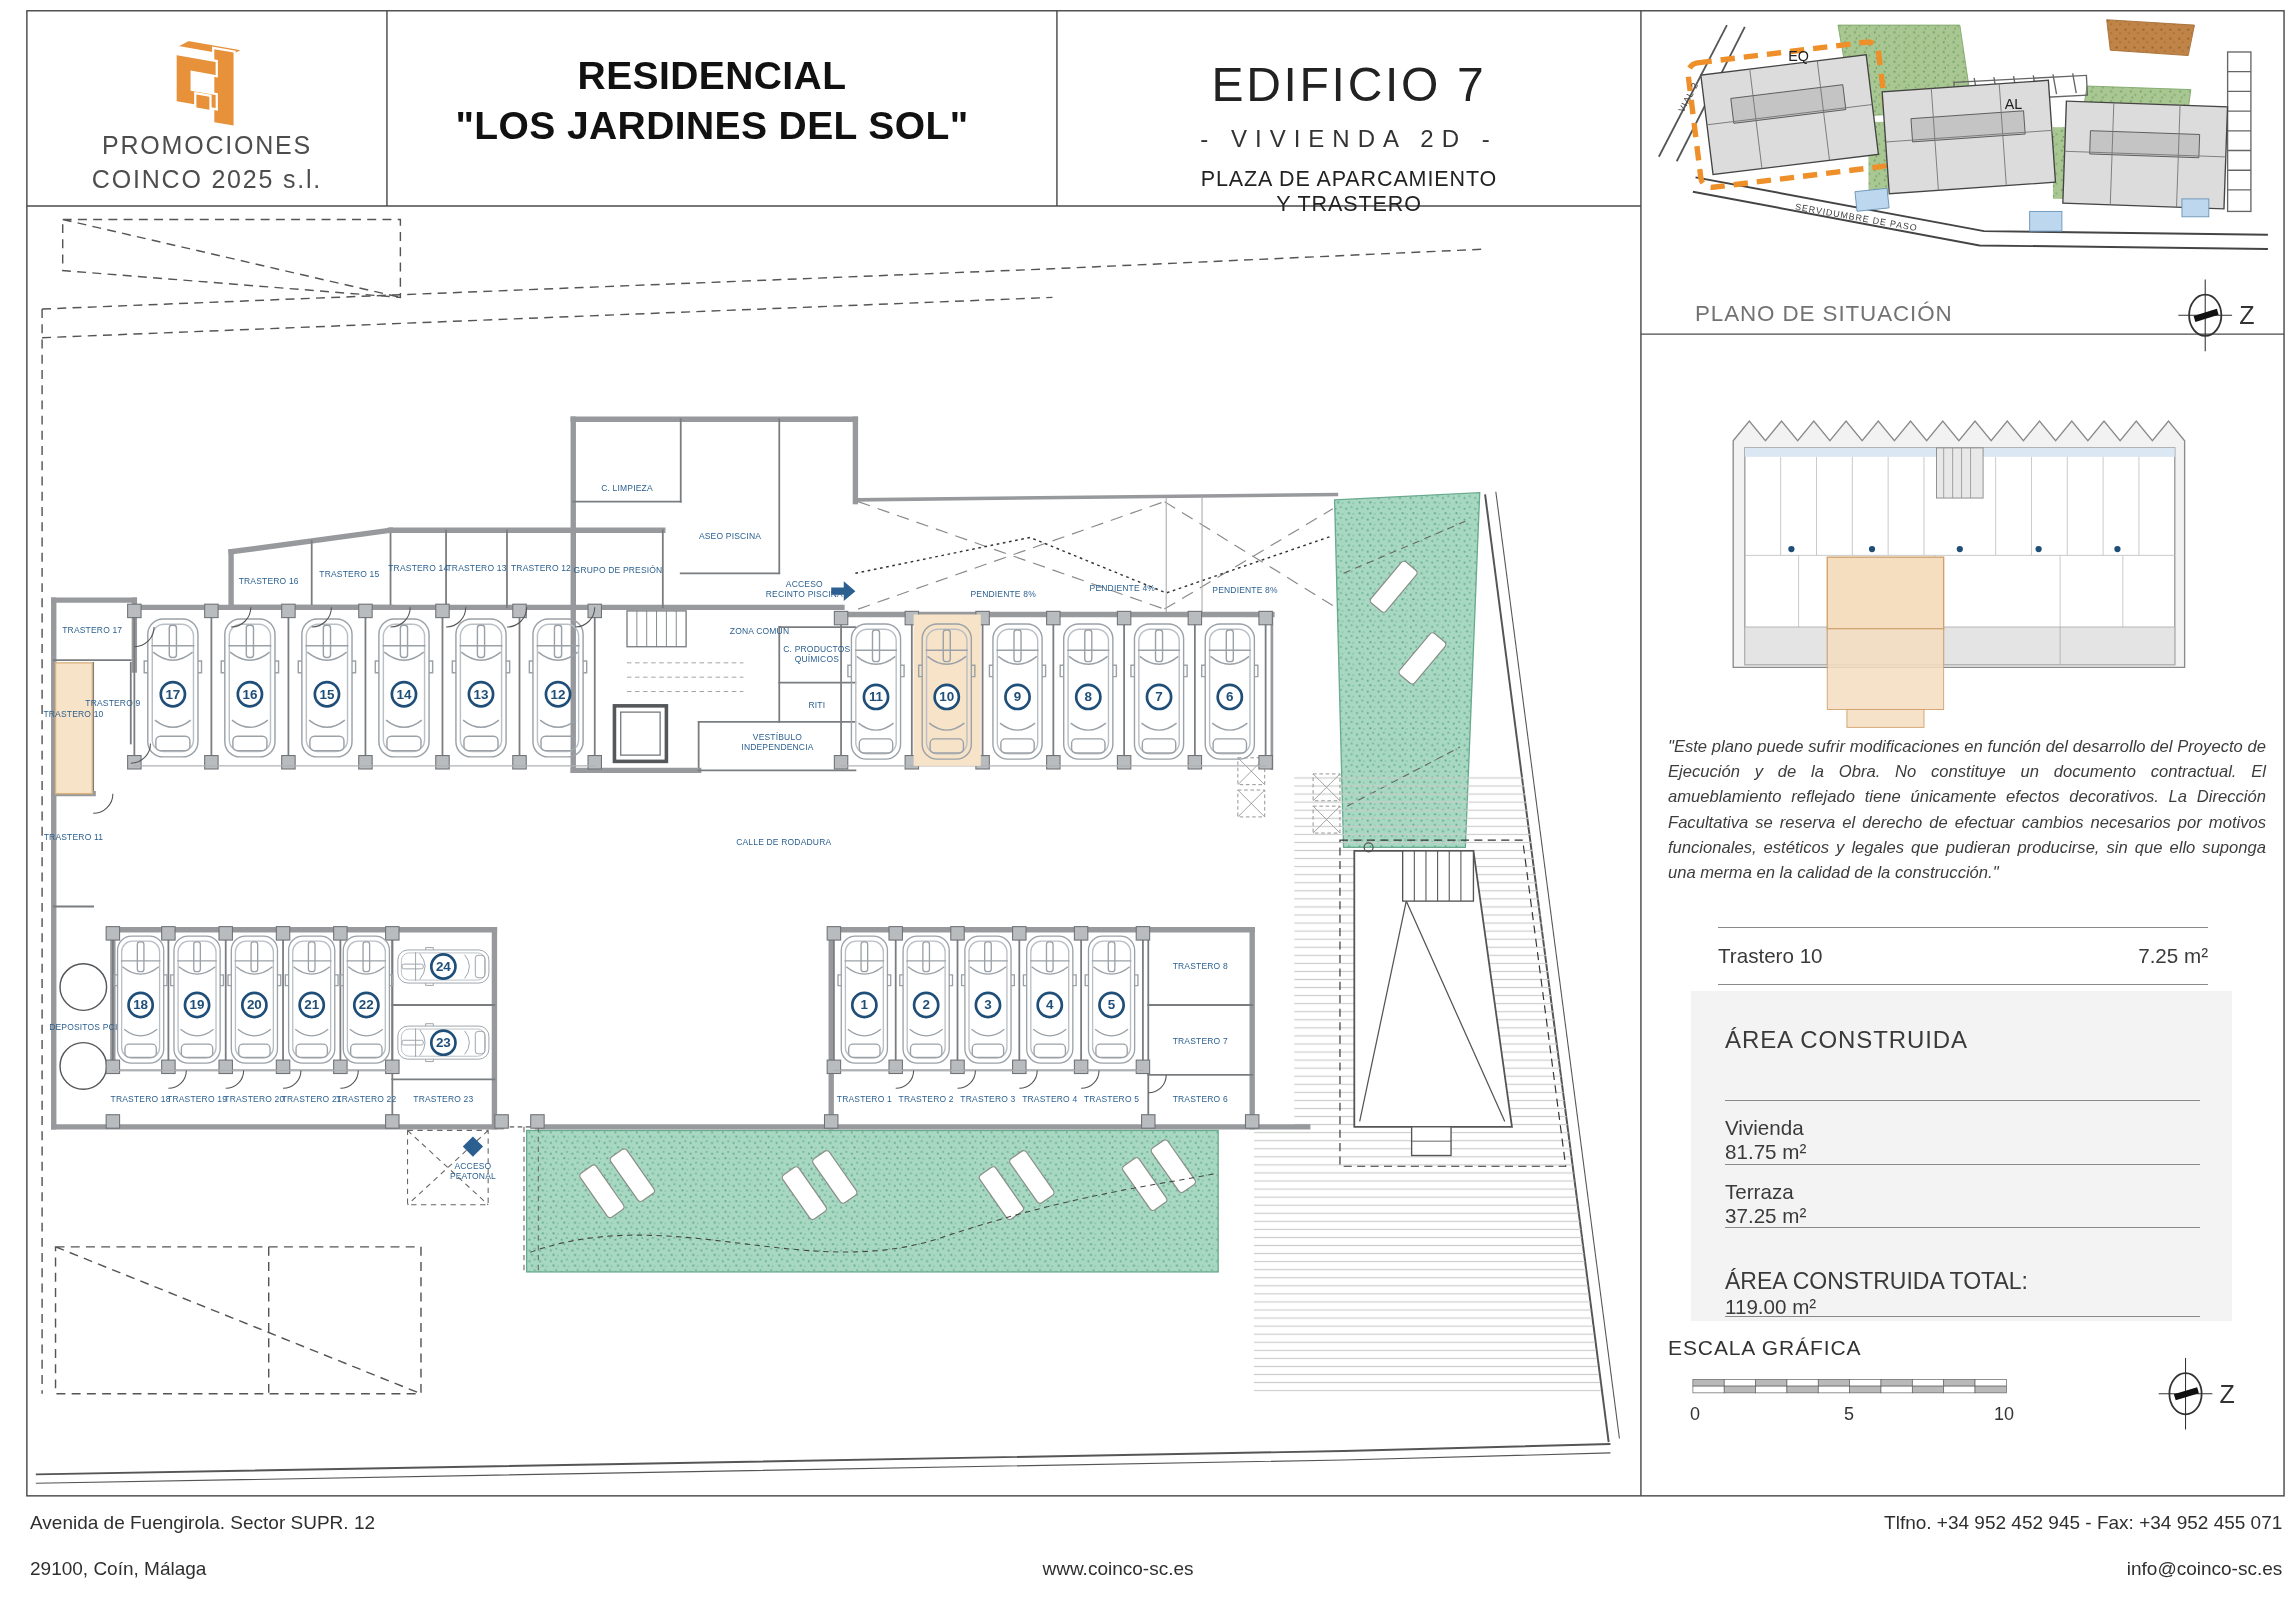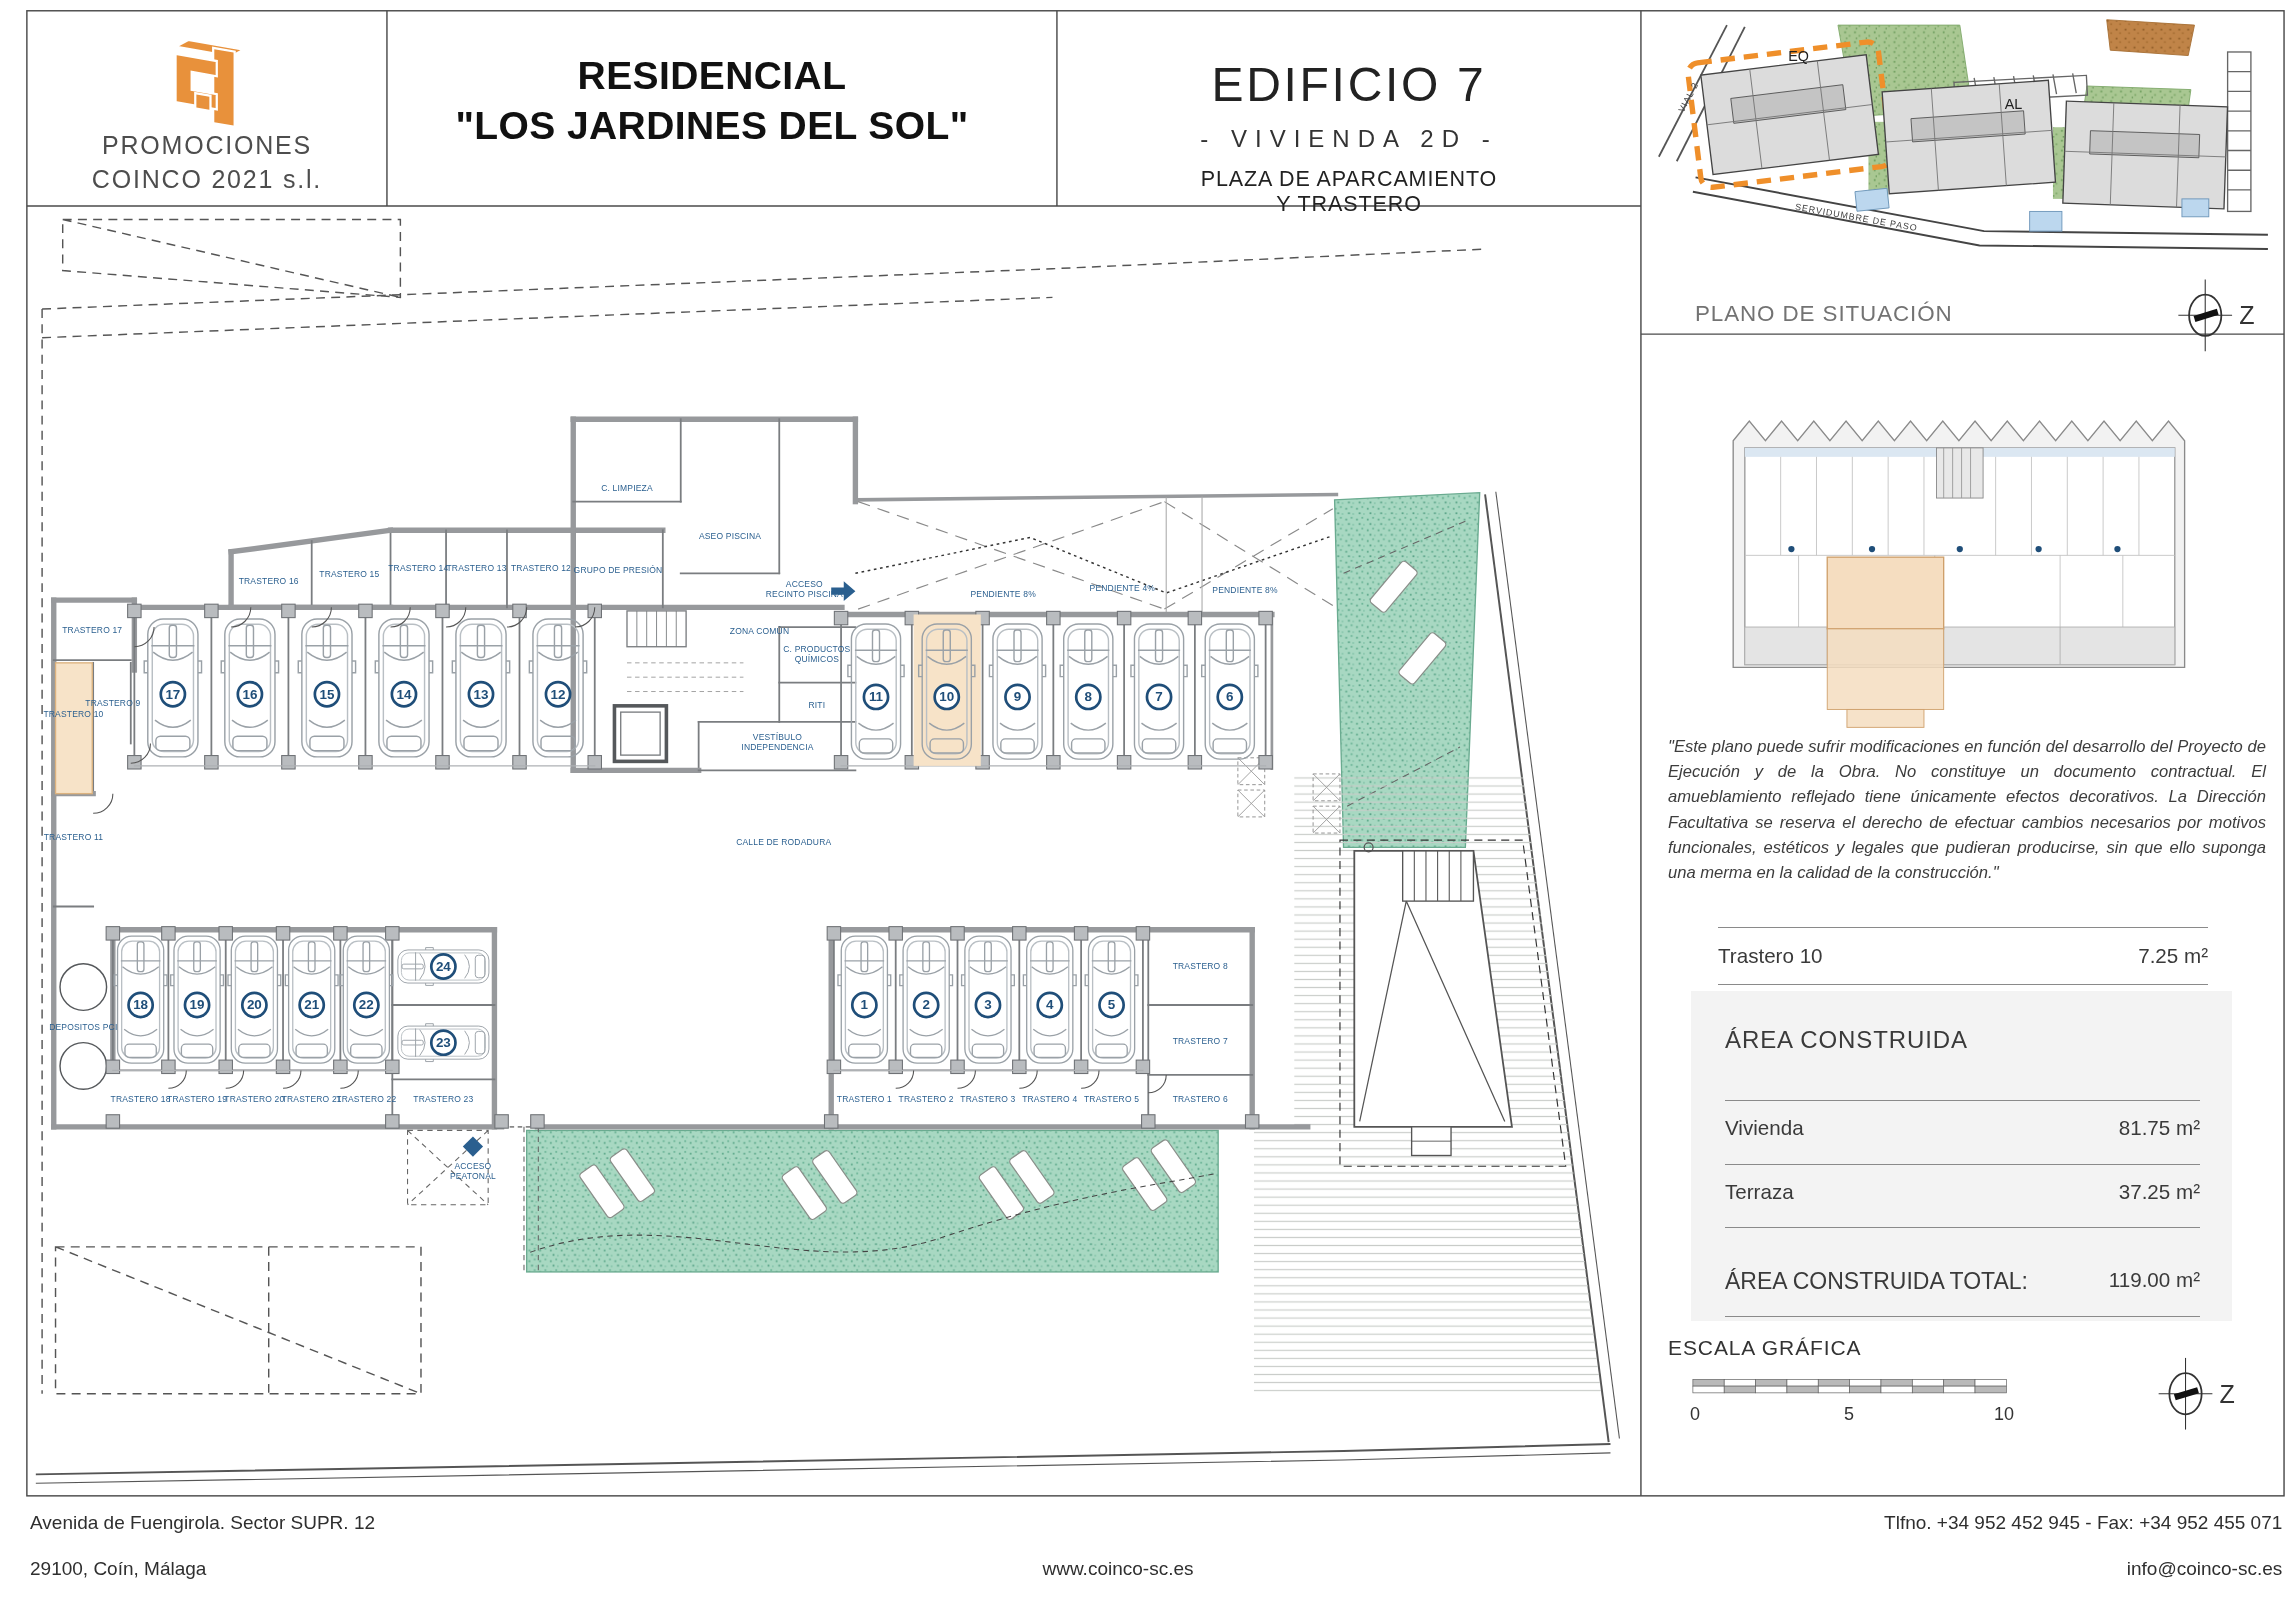--- a/index.html
+++ b/index.html
@@ -8,21 +8,21 @@
   .ctr{text-align:center;}
   .company-line{left:27px;width:360px;color:#4d4d4d;font-size:25px;letter-spacing:1.8px;text-align:center;}
   .proj{left:377px;width:670px;font-size:39px;font-weight:bold;color:#111;text-align:center;letter-spacing:0.4px;}
   .bldg{left:1057px;width:584px;text-align:center;color:#222;}
   .situ-title{left:1695px;top:301px;font-size:22.4px;color:#737373;letter-spacing:0.9px;}
   .disclaimer{left:1668px;top:734px;width:598px;font-size:16.6px;font-style:italic;color:#3d3d3d;line-height:1.52;text-align:justify;}
   .sumtable{left:1718px;top:927px;width:490px;border-bottom:1.3px solid #8a8a8a;}
   .sumrow{display:flex;justify-content:space-between;align-items:center;height:56px;border-top:1.3px solid #8a8a8a;font-size:20.6px;color:#3a3a3a;}
   .areabox{left:1691px;top:991px;width:541px;height:330px;background:#f3f3f3;}
   .areabox .in{position:absolute;left:34px;right:32px;margin-top:10px;}
-  .arearow{display:flex;justify-content:space-between;font-size:20.6px;color:#3a3a3a;}
+  .arearow{display:flex;justify-content:flex-start;font-size:20.6px;color:#3a3a3a;flex-direction:column;}
   .hr{border-top:1.3px solid #8a8a8a;height:0;}
   .scale-title{left:1668px;top:1336px;font-size:21px;color:#333;letter-spacing:0.9px;}
   .tick{top:1404px;width:36px;font-size:18px;color:#333;text-align:center;}
   .footer{font-size:19px;color:#2f2f2f;}
   svg text{user-select:none;}
   .pl{font:9.5px "Liberation Sans",sans-serif;fill:#2a5f8f;text-anchor:middle;letter-spacing:.2px;}
   .pnum{font:700 15px "Liberation Sans",sans-serif;fill:#1f4e79;text-anchor:middle;}
   .sit-big{font:16px "Liberation Sans",sans-serif;fill:#222;text-anchor:middle;}
   .sit-sm{font:10px "Liberation Sans",sans-serif;fill:#444;text-anchor:middle;letter-spacing:1px;}
   .zlab{font:28px "Liberation Sans",sans-serif;fill:#333;}
@@ -527,21 +527,21 @@
       <text x="2500" y="362" class="zlab">Z</text>
       <ellipse cx="2440" cy="1556" rx="18" ry="23" fill="none" stroke="#333" stroke-width="2"></ellipse>
       <line x1="2440" y1="1516" x2="2440" y2="1596" stroke="#333" stroke-width="1.2"></line>
       <line x1="2410" y1="1556" x2="2470" y2="1556" stroke="#333" stroke-width="1.2"></line>
       <line x1="2428" y1="1560" x2="2454" y2="1552" stroke="#111" stroke-width="7"></line>
       <text x="2478" y="1566" class="zlab">Z</text>
     </g>
 </svg>
 
 <div class="abs company-line" style="top:131px">PROMOCIONES</div>
-<div class="abs company-line" style="top:165px">COINCO 2021 s.l.</div>
+<div class="abs company-line" style="top:165px">COINCO 2025 s.l.</div>
 
 <div class="abs proj" style="top:54px">RESIDENCIAL</div>
 <div class="abs proj" style="top:104px">"LOS JARDINES DEL SOL"</div>
 
 <div class="abs bldg" style="top:57px;font-size:48px;letter-spacing:2.7px">EDIFICIO 7</div>
 <div class="abs bldg" style="top:125px;font-size:24px;letter-spacing:8px;color:#333">- VIVIENDA 2D -</div>
 <div class="abs bldg" style="top:167px;font-size:21.5px;letter-spacing:0.9px;color:#222">PLAZA DE APARCAMIENTO</div>
 <div class="abs bldg" style="top:192px;font-size:21.5px;letter-spacing:0.9px;color:#222">Y TRASTERO</div>
 
 <div class="abs situ-title">PLANO DE SITUACIÓN</div>

